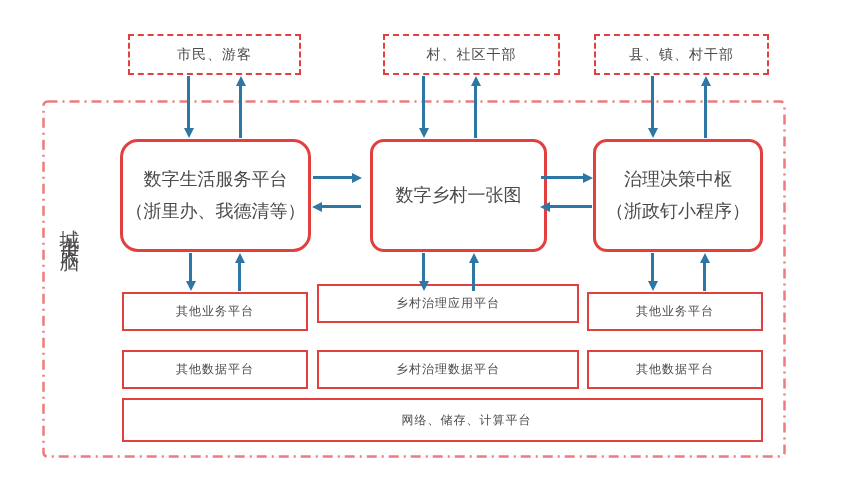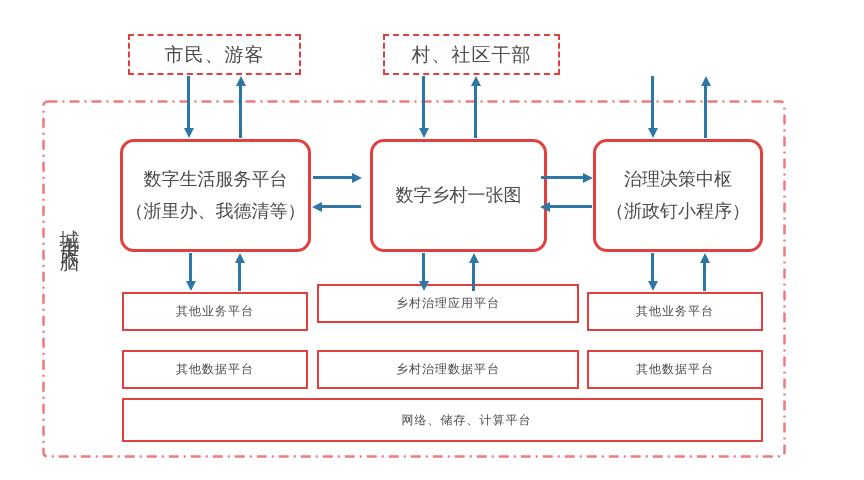--- a/index.html
+++ b/index.html
@@ -5,21 +5,21 @@
   html,body{margin:0;padding:0;background:#fff;}
   .canvas{
     position:relative;width:864px;height:480px;background:var(--background,#fff);
     font-family:"Liberation Serif","DejaVu Serif",serif;color:var(--text,#4d4a4a);
     overflow:hidden;
   }
   
   .actor{
     position:absolute;height:41px;border:2px dashed var(--box-border,#e2403e);
     display:flex;align-items:center;justify-content:center;
-    font-size:19px;letter-spacing:1px;background:#fff;box-sizing:border-box;
+    font-size:14px;letter-spacing:1px;background:#fff;box-sizing:border-box;
   }
   
   .outer-svg{position:absolute;left:42px;top:100px;}
   .outer-rect{fill:none;stroke:var(--outer-border,#ee7b80);stroke-width:2.5;stroke-dasharray:10 5 2 5;}
   .city-brain-label{
     position:absolute;left:57px;top:214px;writing-mode:vertical-rl;
     font-size:20px;letter-spacing:7px;font-weight:500;
   }
   
   .core{
@@ -62,27 +62,30 @@
 <body>
 
 <div class="canvas" style="--box-border: #e2403e; --outer-border: #ee7b80; --arrow: #2e77a5; --text: #4d4a4a; --background: #ffffff;">
 
   <div class="actor" style="left:128px;top:34px;width:173px;">
     <span class="box-label">市民、游客</span>
   </div>
   <div class="actor" style="left:383px;top:34px;width:177px;">
     <span class="box-label">村、社区干部</span>
   </div>
+  <div class="actor" style="left:594px;top:34px;width:175px;">
+    <span class="box-label">县、镇、村干部</span>
+  </div>
 
   <svg class="outer-svg" width="744" height="358">
     <rect class="outer-rect" x="1.5" y="1.5" width="741" height="355" rx="4"></rect>
   </svg>
   <div class="city-brain-label">城市大脑</div>
 
-  <div class="core" style="left:120px;width:191px;">
+  <div class="core" style="left:120px;width:191px;border-radius:18px;">
     <span class="box-label">数字生活服务平台
 （浙里办、我德清等）</span>
   </div>
   <div class="core" style="left:370px;width:177px;">
     <span class="box-label">数字乡村一张图</span>
   </div>
   <div class="core" style="left:593px;width:170px;">
     <span class="box-label">治理决策中枢
 （浙政钉小程序）</span>
   </div>

